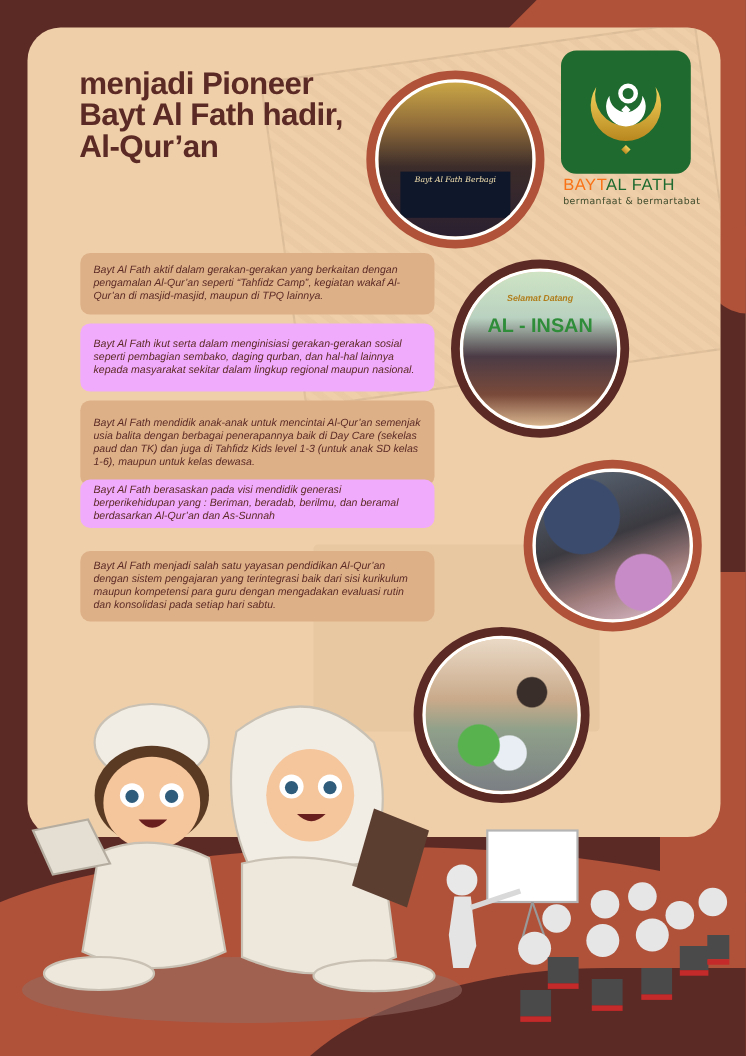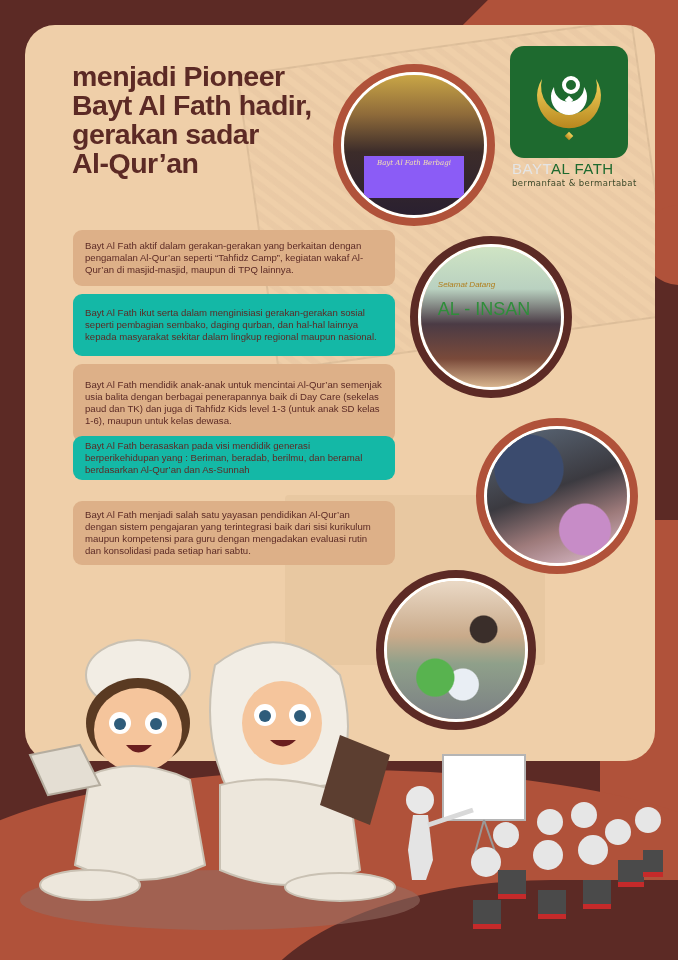--- a/index.html
+++ b/index.html
@@ -61,56 +61,55 @@
   .logo {
     position: absolute; left: 510px; top: 46px; width: 118px; height: 112px;
     background: #1e6a2f; border-radius: 14px;
     display: flex; align-items: center; justify-content: center;
   }
   .logo svg { width: 90px; height: 90px; }
   .logo-name {
     position: absolute; left: 512px; top: 160px; width: 120px;
     font-size: 15px; font-weight: 400; letter-spacing: 0.5px; white-space: nowrap;
   }
-  .logo-name .part1 { color: #e5e5e5; }
+  .logo-name .part1 { color: #f97316; }
   .logo-name .part2 { color: #1e6a2f; }
   .logo-tag {
     position: absolute; left: 512px; top: 178px; width: 99px;
     font-size: 8.5px; color: #3d4a2a; letter-spacing: 0.4px; white-space: nowrap;
     font-family: "DejaVu Sans", sans-serif;
   }
 
   .card {
     position: absolute; left: 73px; width: 322px;
     border-radius: 9px; padding: 0 12px;
     color: #5c2a25; font-size: 9.6px; line-height: 12px;
-    display: flex; align-items: center;
+    display: flex; align-items: center; font-style: italic;
   }
   .card.light { background: #ddb088; }
-  .card.dark { background: #14b8a6; }
+  .card.dark { background: #f0abfc; }
 
   .photo {
     position: absolute; border-radius: 50%; overflow: hidden;
     border: 8px solid #b0523a;
   }
   .photo.maroon { border-color: #5c2a25; }
   .photo .inner {
     position: absolute; inset: 0; border-radius: 50%;
     border: 3px solid #ffffff; overflow: hidden;
   }
   .photo .scene { position: absolute; inset: 0; }
   .photo .banner {
-    position: absolute; left: 14%; right: 14%; background: #8b5cf6;
+    position: absolute; left: 14%; right: 14%; background: #0f172a;
     color: #f4e2b0; font-size: 7px; text-align: center; padding: 3px 2px;
     font-family: "DejaVu Serif", serif; font-style: italic;
   }
   .photo .sign {
-    position: absolute; left: 12%; right: 12%; color: #1a4f8a; font-weight: 400;
-    text-align: left;
-    margin-top: 13px;
+    position: absolute; left: 12%; right: 12%; color: #1a4f8a; font-weight: 700;
+    text-align: center;
   }
 
   .kids {
     position: absolute; left: 20px; top: 605px; width: 380px; height: 300px;
   }
   .presentation {
     position: absolute; left: 398px; top: 740px; width: 270px; height: 200px;
   }
 </style>
 </head>
@@ -123,21 +122,20 @@
 <div class="bg-shape maroon-bottom-right"></div>
 
 <div class="panel">
   <div class="quran-ghost"></div>
   <div class="house-ghost"></div>
 </div>
 
 <div class="title">
   <div>menjadi Pioneer</div>
   <div>Bayt Al Fath hadir,</div>
-  <div>gerakan sadar</div>
   <div>Al-Qur’an</div>
 </div>
 
 <div class="logo">
   <svg viewBox="0 0 90 90">
     <defs>
       <linearGradient id="gold" x1="0" y1="0" x2="0" y2="1">
         <stop offset="0" stop-color="#f3d35c"></stop>
         <stop offset="1" stop-color="#b8871e"></stop>
       </linearGradient>

